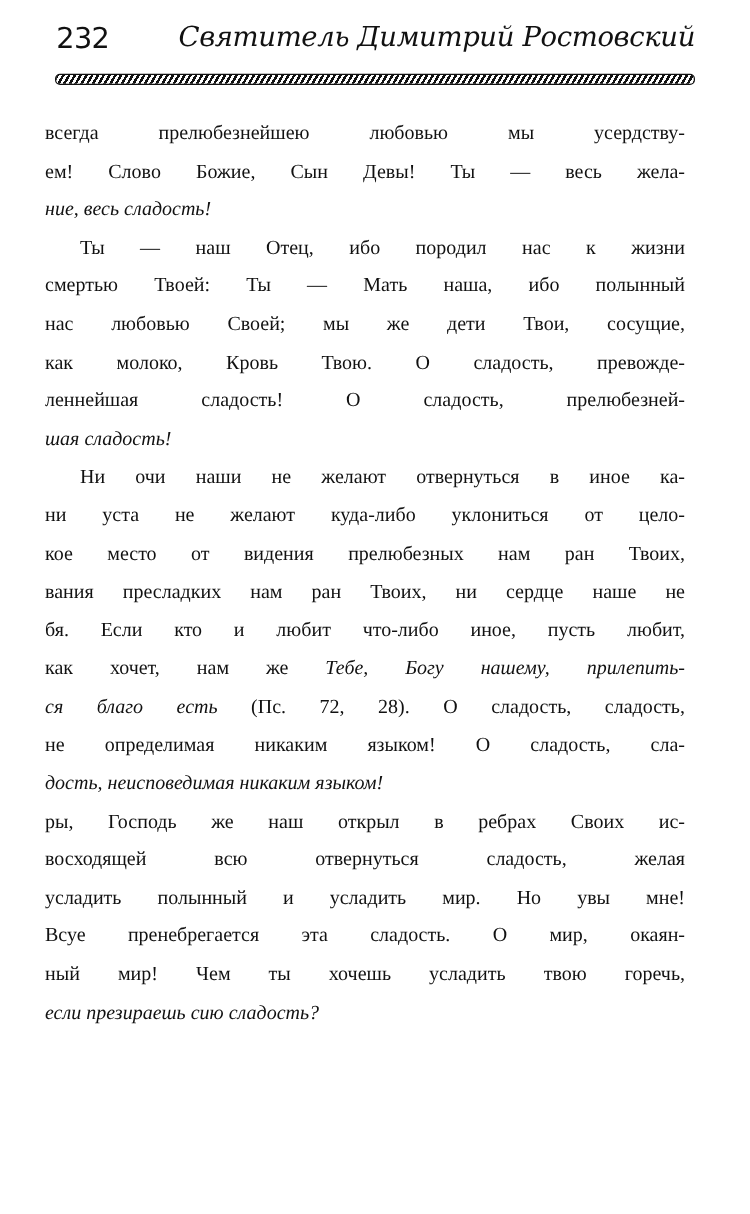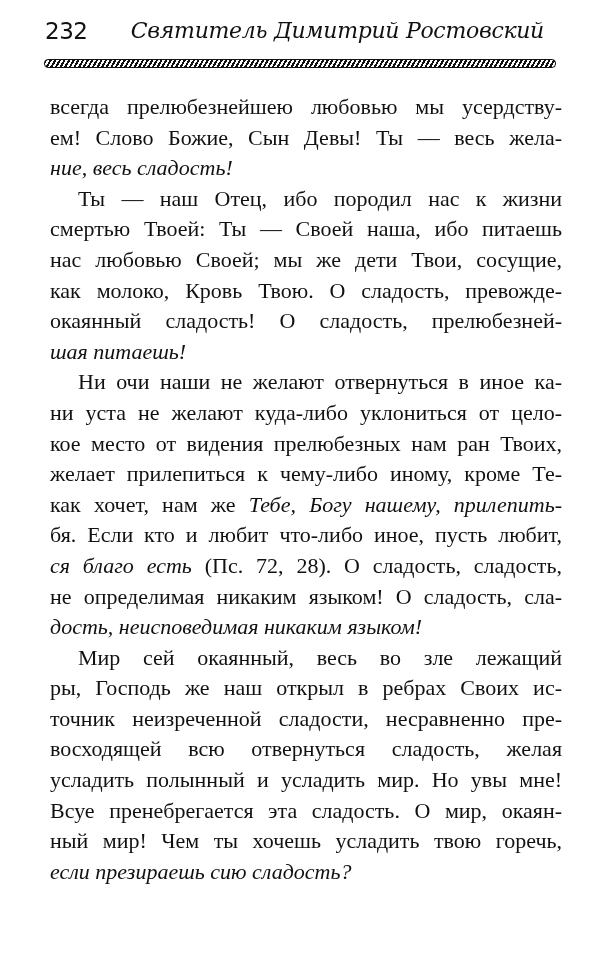--- a/index.html
+++ b/index.html
@@ -1,25 +1,25 @@
 <!DOCTYPE html>
 <html><head>
 <meta charset="utf-8">
 <style>
   html, body { margin: 0; padding: 0; background: #ffffff; }
   body { width: 600px; height: 971px; position: relative; overflow: hidden;
          font-family: "Liberation Serif", "DejaVu Serif", serif; color: #111; }
-  .header { position: absolute; left: 45px; right: 56px; top: 18px; height: 30px; text-align: right; }
+  .header { position: absolute; left: 45px; right: 44px; top: 18px; height: 30px; text-align: right; }
   .page-num { position: absolute; left: 0; top: 0; font-size: 23px; font-family: "DejaVu Sans", sans-serif; letter-spacing: -0.5px; }
   .running-title { position: absolute; right: 0; top: 0; font-size: 22px; font-style: italic; font-family: "DejaVu Serif", serif; letter-spacing: -0.3px; }
   .rope { position: absolute; left: 44px; right: 44px; top: 59px; height: 7px;
           border: 1px solid #111; border-radius: 4px;
           background: repeating-linear-gradient(120deg, #111 0 2px, #fff 2px 4px); }
-  .body { position: absolute; left: 50px; width: 512px; top: 92px;
-          font-size: 22px; line-height: 30.6px; text-align: justify; }
+  .body { position: absolute; left: 36px; width: 512px; top: 92px;
+          font-size: 16px; line-height: 30.6px; text-align: justify; }
   .line { display: block; white-space: nowrap; text-align-last: justify; height: 30.6px; }
   .line.last { text-align-last: left; font-style: italic; }
   .indent { padding-left: 28px; }
   .it { font-style: italic; }
 </style>
 </head>
 <body>
 
 <div class="header">
   <span class="page-num">232</span>
@@ -28,40 +28,38 @@
 <div class="rope"></div>
 
 <div class="body">
   <div>
     <span class="line">всегда прелюбезнейшею любовью мы усердству-</span>
     <span class="line">ем! Слово Божие, Сын Девы! Ты — весь жела-</span>
     <span class="line last">ние, весь сладость!</span>
   </div>
   <div>
     <span class="line indent">Ты — наш Отец, ибо породил нас к жизни</span>
-    <span class="line">смертью Твоей: Ты — Своей наша, ибо питаешь</span>
+    <span class="line">смертью Твоей: Ты — Мать наша, ибо полынный</span>
     <span class="line">нас любовью Своей; мы же дети Твои, сосущие,</span>
     <span class="line">как молоко, Кровь Твою. О сладость, превожде-</span>
-    <span class="line">окаянный сладость! О сладость, прелюбезней-</span>
-    <span class="line last">шая питаешь!</span>
+    <span class="line">леннейшая сладость! О сладость, прелюбезней-</span>
+    <span class="line last">шая сладость!</span>
   </div>
   <div>
     <span class="line indent">Ни очи наши не желают отвернуться в иное ка-</span>
     <span class="line">ни уста не желают куда-либо уклониться от цело-</span>
     <span class="line">кое место от видения прелюбезных нам ран Твоих,</span>
-    <span class="line">желает прилепиться к чему-либо иному, кроме Те-</span>
+    <span class="line">вания пресладких нам ран Твоих, ни сердце наше не</span>
+    <span class="line">бя. Если кто и любит что-либо иное, пусть любит,</span>
     <span class="line"><span>как хочет, нам же </span><span class="it">Тебе, Богу нашему, прилепить-</span></span>
-    <span class="line">бя. Если кто и любит что-либо иное, пусть любит,</span>
     <span class="line"><span class="it">ся благо есть</span><span> (Пс. 72, 28). О сладость, сладость,</span></span>
     <span class="line">не определимая никаким языком! О сладость, сла-</span>
     <span class="line last">дость, неисповедимая никаким языком!</span>
   </div>
   <div>
-    <span class="line indent">Мир сей окаянный, весь во зле лежащий</span>
     <span class="line">ры, Господь же наш открыл в ребрах Своих ис-</span>
-    <span class="line">точник неизреченной сладости, несравненно пре-</span>
     <span class="line">восходящей всю отвернуться сладость, желая</span>
     <span class="line">усладить полынный и усладить мир. Но увы мне!</span>
     <span class="line">Всуе пренебрегается эта сладость. О мир, окаян-</span>
     <span class="line">ный мир! Чем ты хочешь усладить твою горечь,</span>
     <span class="line last">если презираешь сию сладость?</span>
   </div>
 </div>
 
 </body></html>

